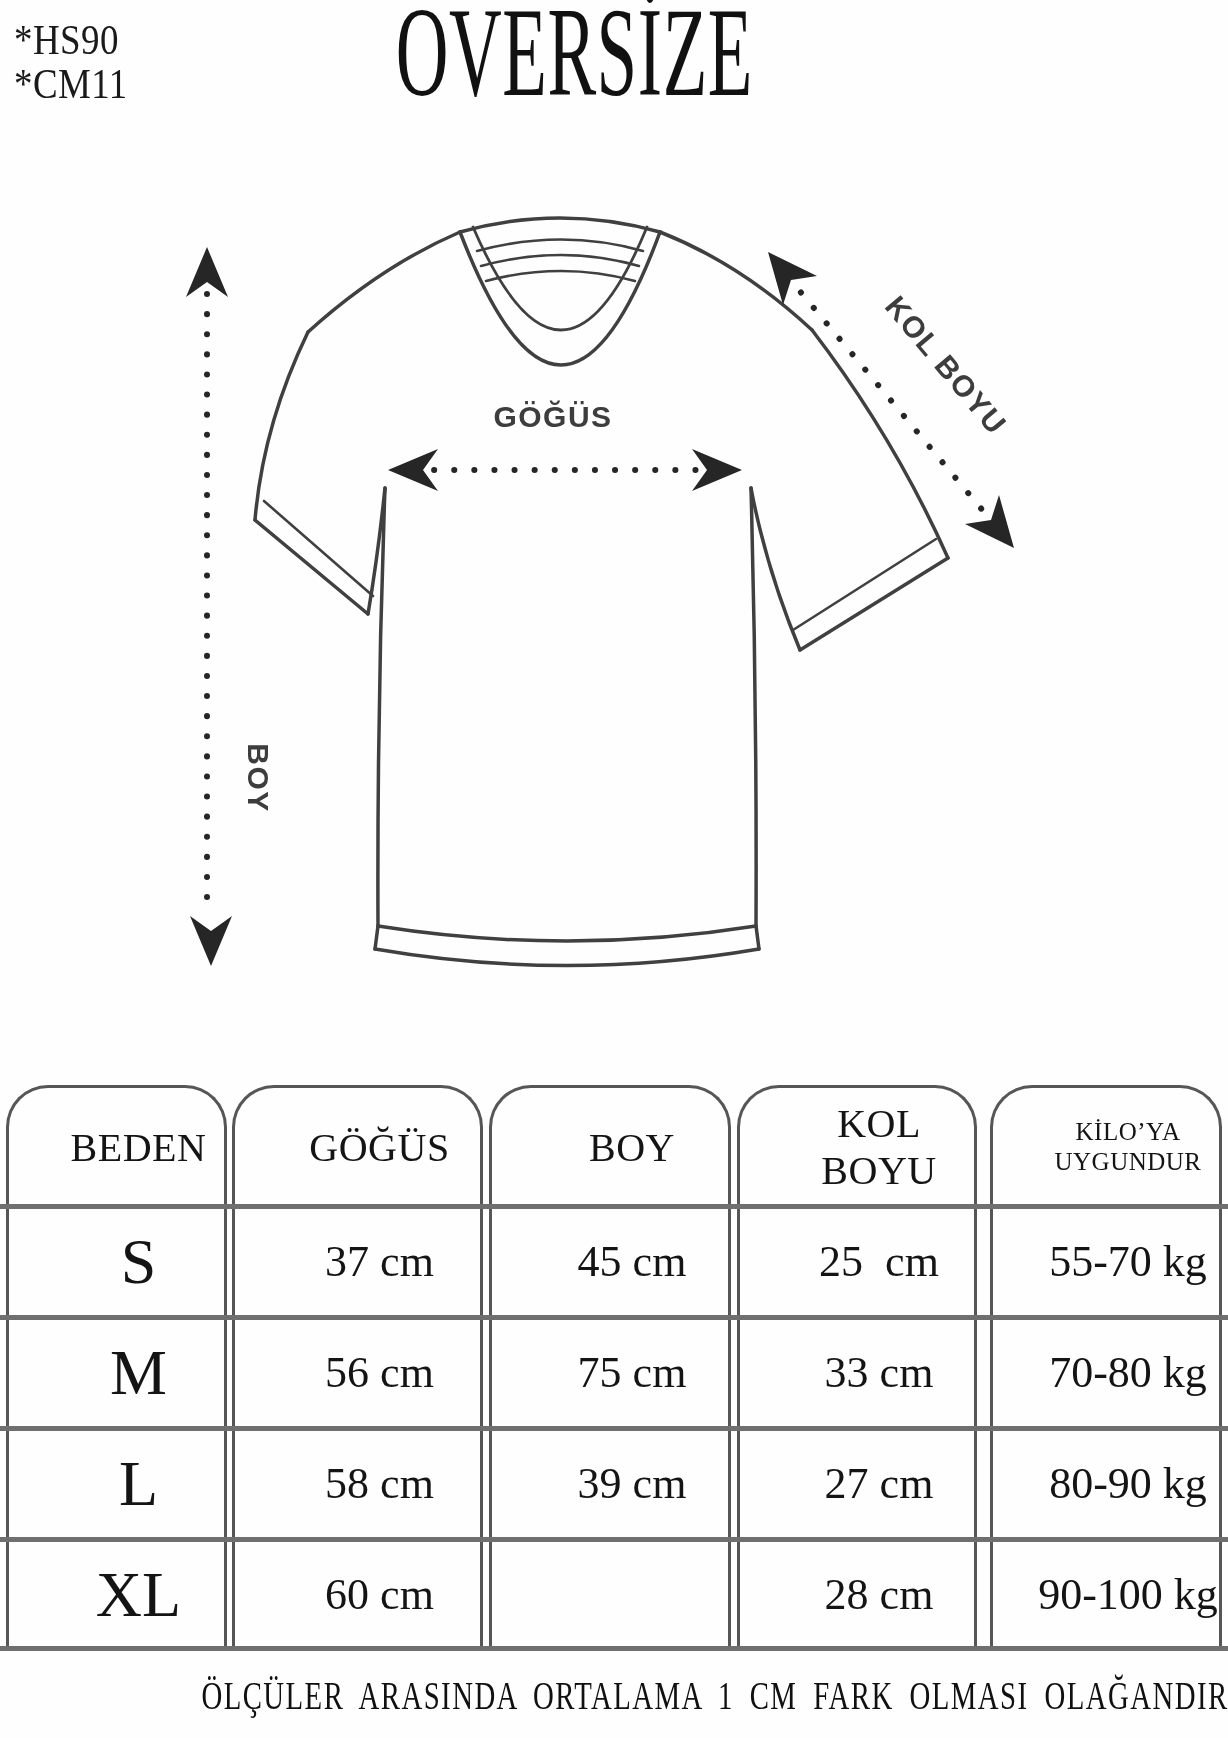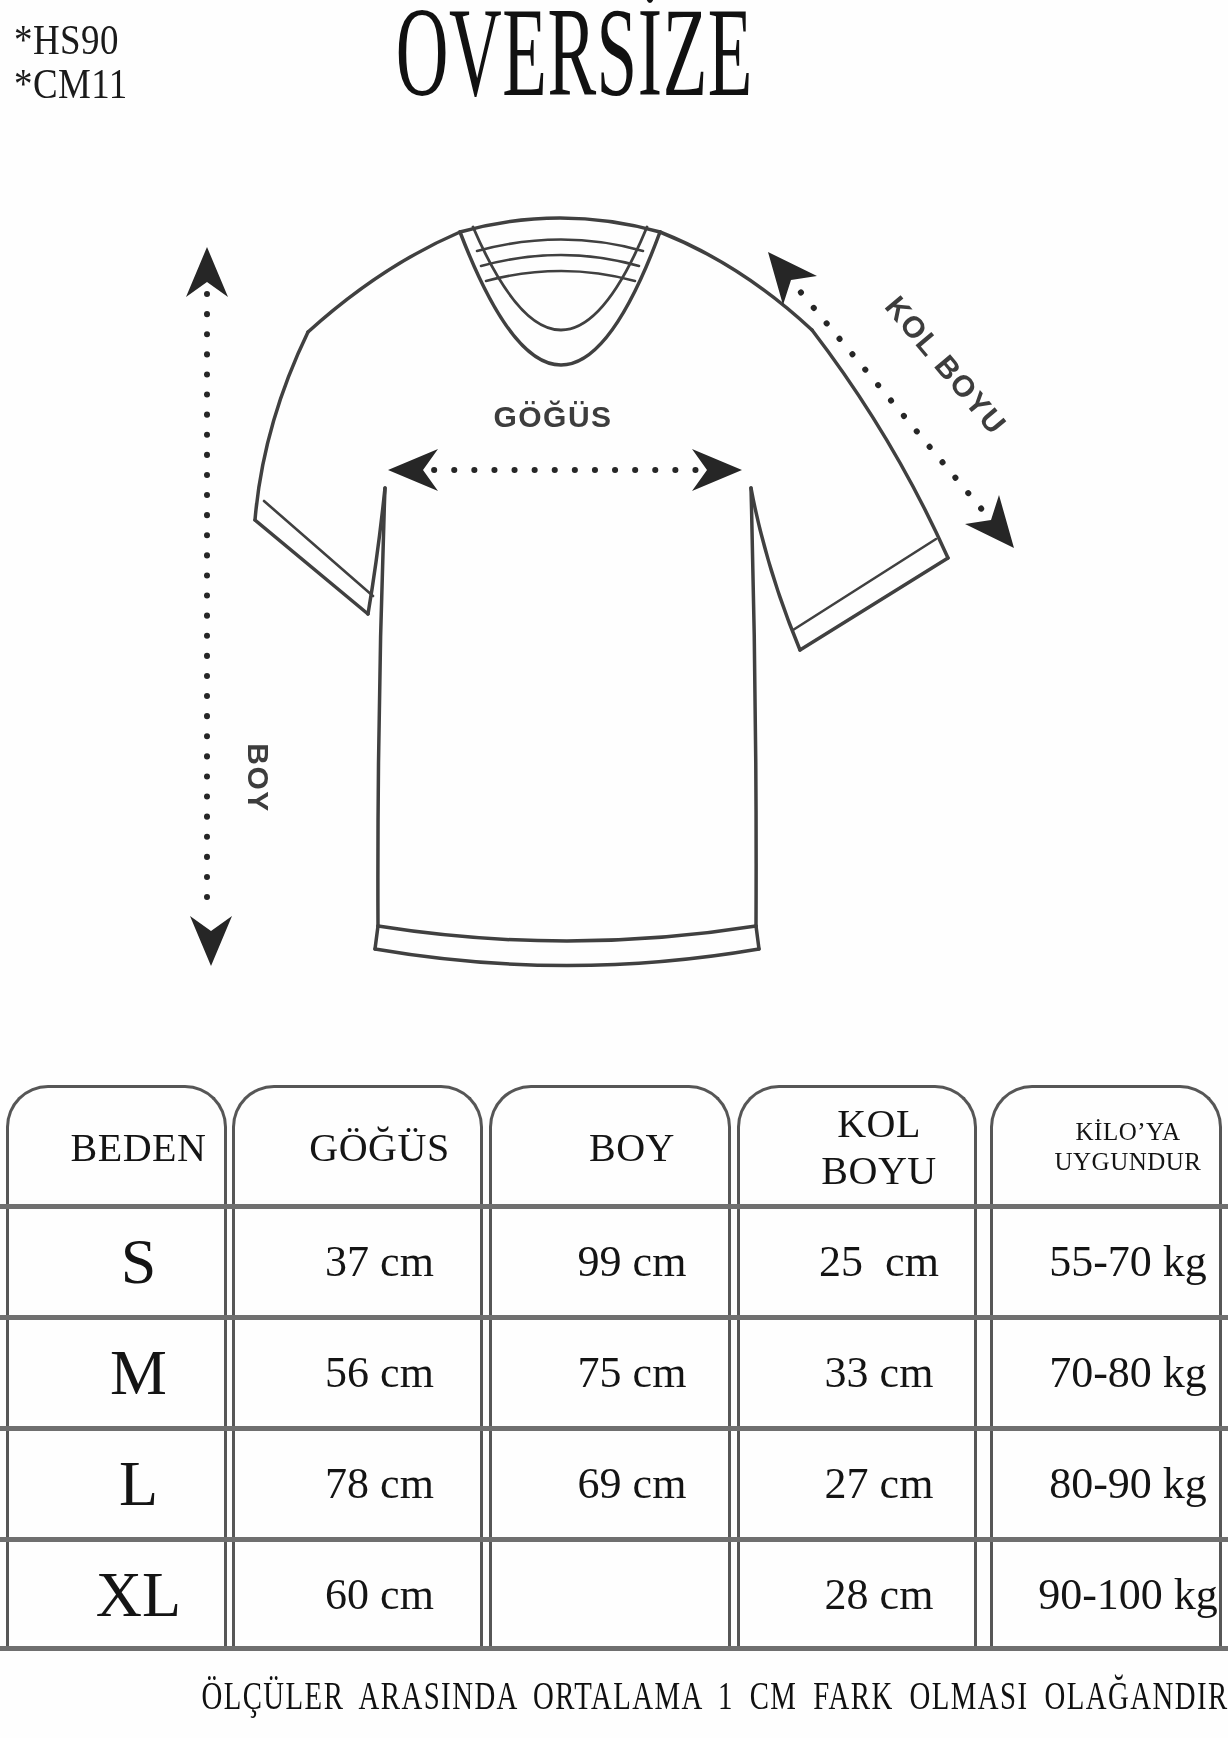--- a/index.html
+++ b/index.html
@@ -137,29 +137,29 @@
       <div class="cell row sizecell">S</div>
       <div class="cell row sizecell">M</div>
       <div class="cell row sizecell">L</div>
       <div class="cell row sizecell">XL</div>
     </div>
 
     <div class="col c2">
       <div class="cell head">GÖĞÜS</div>
       <div class="cell row">37 cm</div>
       <div class="cell row">56 cm</div>
-      <div class="cell row">78 cm</div>
+      <div class="cell row">58 cm</div>
       <div class="cell row">60 cm</div>
     </div>
 
     <div class="col c3">
       <div class="cell head">BOY</div>
-      <div class="cell row">99 cm</div>
+      <div class="cell row">45 cm</div>
       <div class="cell row">75 cm</div>
-      <div class="cell row">69 cm</div>
+      <div class="cell row">39 cm</div>
     </div>
 
     <div class="col c4">
       <div class="cell head">KOL BOYU</div>
       <div class="cell row">25  cm</div>
       <div class="cell row">33 cm</div>
       <div class="cell row">27 cm</div>
       <div class="cell row">28 cm</div>
     </div>
 

